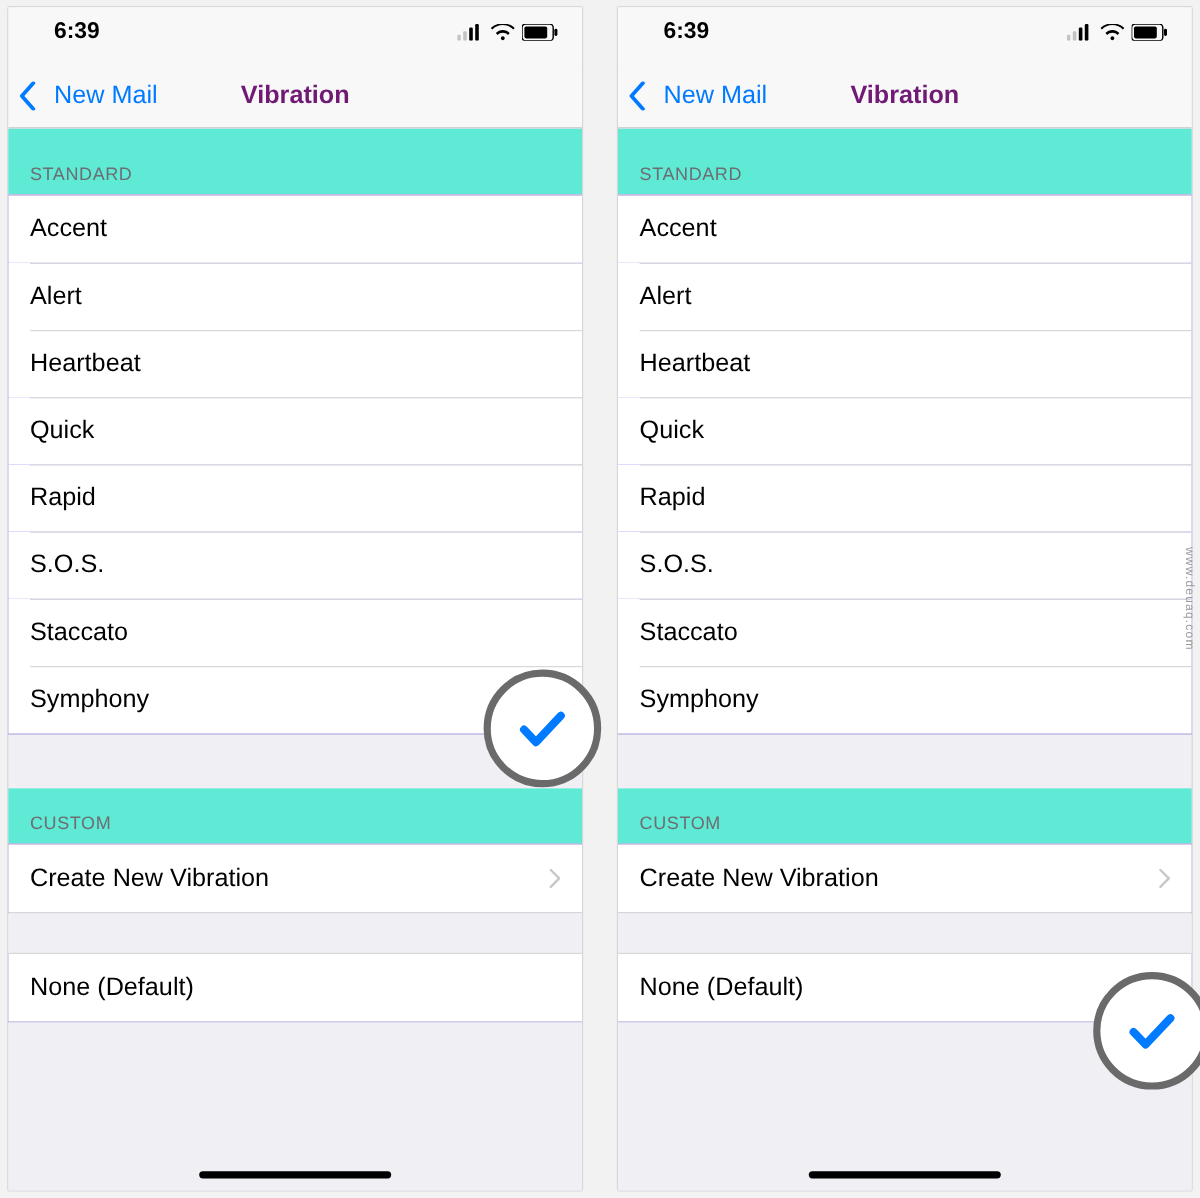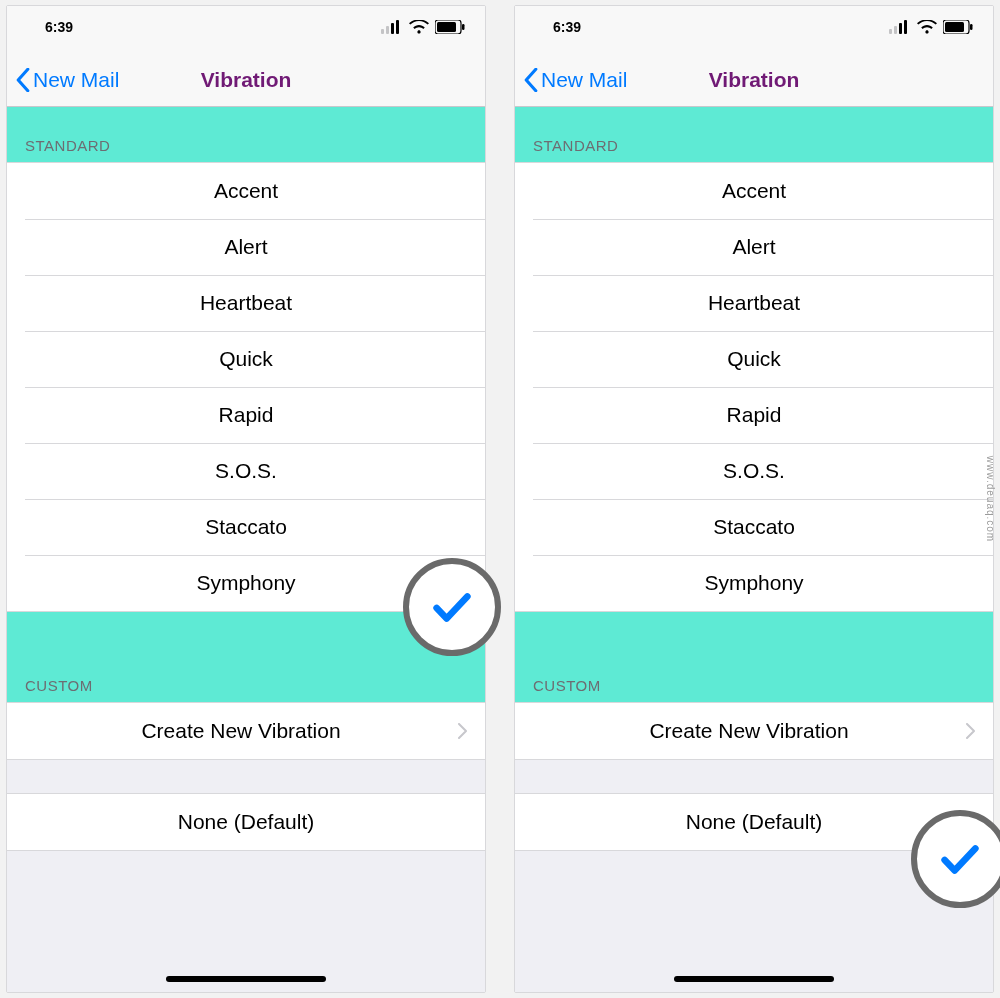--- a/index.html
+++ b/index.html
@@ -29,61 +29,60 @@
   }
   
   .status {
     background: #f8f8f8;
     height: 48px;
     display: flex;
     align-items: center;
     justify-content: space-between;
     padding: 0 20px 6px 38px;
   }
-  .status .time { font-size: 14px; font-weight: 600; color:#000; }
+  .status .time { font-size: 19px; font-weight: 600; color:#000; }
   .status .right {
     display: flex; align-items: center; gap: 6px;
   }
   .status svg { display:block; }
   
   .nav {
     background: #f8f8f8;
     border-bottom: 1px solid #c8c7cc;
     height: 53px;
     display: flex;
     align-items: center;
     position: relative;
     padding: 0 8px;
   }
   .back {
-    display:flex; align-items:center; gap:2px;
+    display:flex; align-items:center; gap:14px;
     color:#007aff; font-size:21px; font-weight:400;
     cursor:pointer;
   }
   .nav-title {
     position:absolute; left:0; right:0;
     text-align:center;
     font-size:21px; font-weight:600; color:#701a75;
     pointer-events:none;
   }
   
   .group-header {
     font-size: 15px;
     color: #6d6d72;
     letter-spacing: 0.5px;
     padding: 30px 18px 8px 18px;
     background:#5eead4;
   }
-  .group-header.small-top { padding-top: 65px; }
+  .group-header.small-top { padding-top: 21px; margin-top: 45px; }
   
   .list {
     background:#8b5cf6;
     border-top:1px solid #d8d8db;
     border-bottom:1px solid #d8d8db;
-    text-align:center;
   }
   .row {
     display:flex; align-items:center;
     min-height:56px;
     padding: 0 18px;
     position:relative;
     cursor:pointer;
     background:#fff;
   }
   .row + .row::before {

